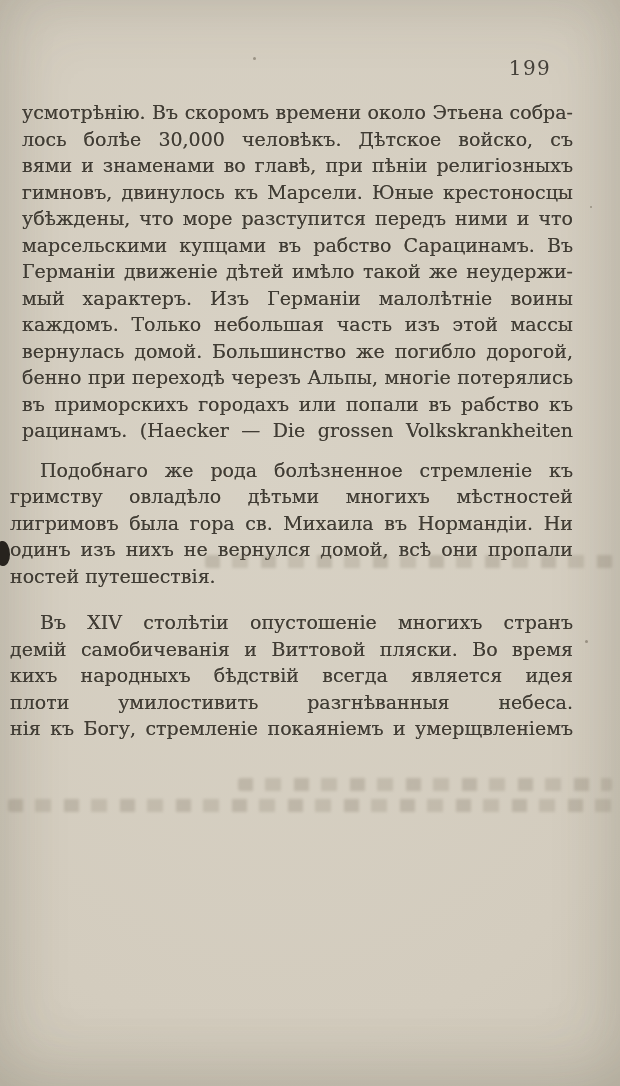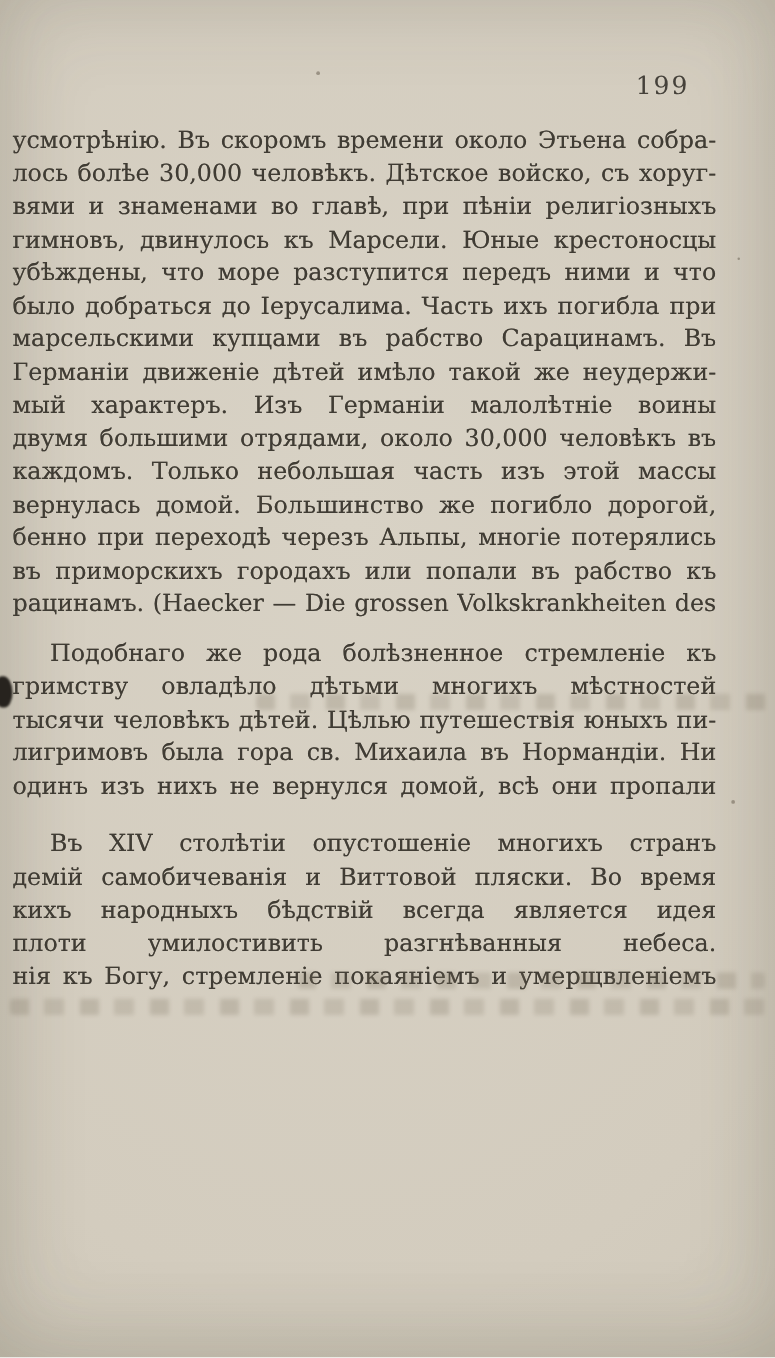--- a/index.html
+++ b/index.html
@@ -37,21 +37,21 @@
     letter-spacing: 1.5px;
     color: #45413a;
   }
   .textblock {
     position: absolute;
     left: 10px;
     top: 99px;
     width: 563px;
   }
   .paragraph { margin: 0; }
-  .p1 { margin-top: 0; }
+  .p1 { margin-top: 0; margin-left: 12px; }
   .p2 { margin-top: 13px; }
   .p3 { margin-top: 20px; }
   .line {
     height: 26.5px;
     line-height: 26.5px;
     font-size: 19px;
     text-align: justify;
     text-align-last: justify;
     overflow: hidden;
     white-space: nowrap;
@@ -110,37 +110,35 @@
 
   <div class="pagenum">199</div>
 
   <div class="textblock" id="textblock">
       <div class="paragraph p1">
         <div class="line justify-line">усмотрѣнію. Въ скоромъ времени около Этьена собра-</div>
         <div class="line justify-line">лось болѣе 30,000 человѣкъ. Дѣтское войско, съ хоруг-</div>
         <div class="line justify-line">вями и знаменами во главѣ, при пѣніи религіозныхъ</div>
         <div class="line justify-line">гимновъ, двинулось къ Марсели. Юные крестоносцы были</div>
         <div class="line justify-line">убѣждены, что море разступится передъ ними и что они</div>
-        <div class="line justify-line">было добраться до Іерусалима. Часть ихъ погибла при</div>
         <div class="line justify-line">марсельскими купцами въ рабство Сарацинамъ. Въ</div>
         <div class="line justify-line">Германіи движеніе дѣтей имѣло такой же неудержи-</div>
         <div class="line justify-line">мый характеръ. Изъ Германіи малолѣтніе воины пошли</div>
-        <div class="line justify-line">двумя большими отрядами, около 30,000 человѣкъ въ</div>
         <div class="line justify-line">каждомъ. Только небольшая часть изъ этой массы дѣтей</div>
         <div class="line justify-line">вернулась домой. Большинство же погибло дорогой, осо-</div>
         <div class="line justify-line">бенно при переходѣ черезъ Альпы, многіе потерялись</div>
         <div class="line justify-line">въ приморскихъ городахъ или попали въ рабство къ Са-</div>
         <div class="line justify-line">рацинамъ. (Haecker — Die grossen Volkskrankheiten des</div>
       </div>
       <div class="paragraph p2">
         <div class="line justify-line indent">Подобнаго же рода болѣзненное стремленіе къ пили-</div>
         <div class="line justify-line">гримству овладѣло дѣтьми многихъ мѣстностей Германіи</div>
-        <div class="line justify-line">тысячи человѣкъ дѣтей. Цѣлью путешествія юныхъ пи-</div>
         <div class="line justify-line">лигримовъ была гора св. Михаила въ Нормандіи. Ни</div>
         <div class="line justify-line">одинъ изъ нихъ не вернулся домой, всѣ они пропали</div>
+        <div class="line left-line">ностей путешествія.</div>
       </div>
       <div class="paragraph p3">
         <div class="line justify-line indent">Въ XIV столѣтіи опустошеніе многихъ странъ Европы</div>
         <div class="line justify-line">демій самобичеванія и Виттовой пляски. Во время вели-</div>
         <div class="line justify-line">кихъ народныхъ бѣдствій всегда является идея обраще-</div>
         <div class="line justify-line"><span>плоти умилостивить разгнѣванныя небеса. </span></div>
         <div class="line justify-line">нія къ Богу, стремленіе покаяніемъ и умерщвленіемъ</div>
       </div>
     </div>
 

